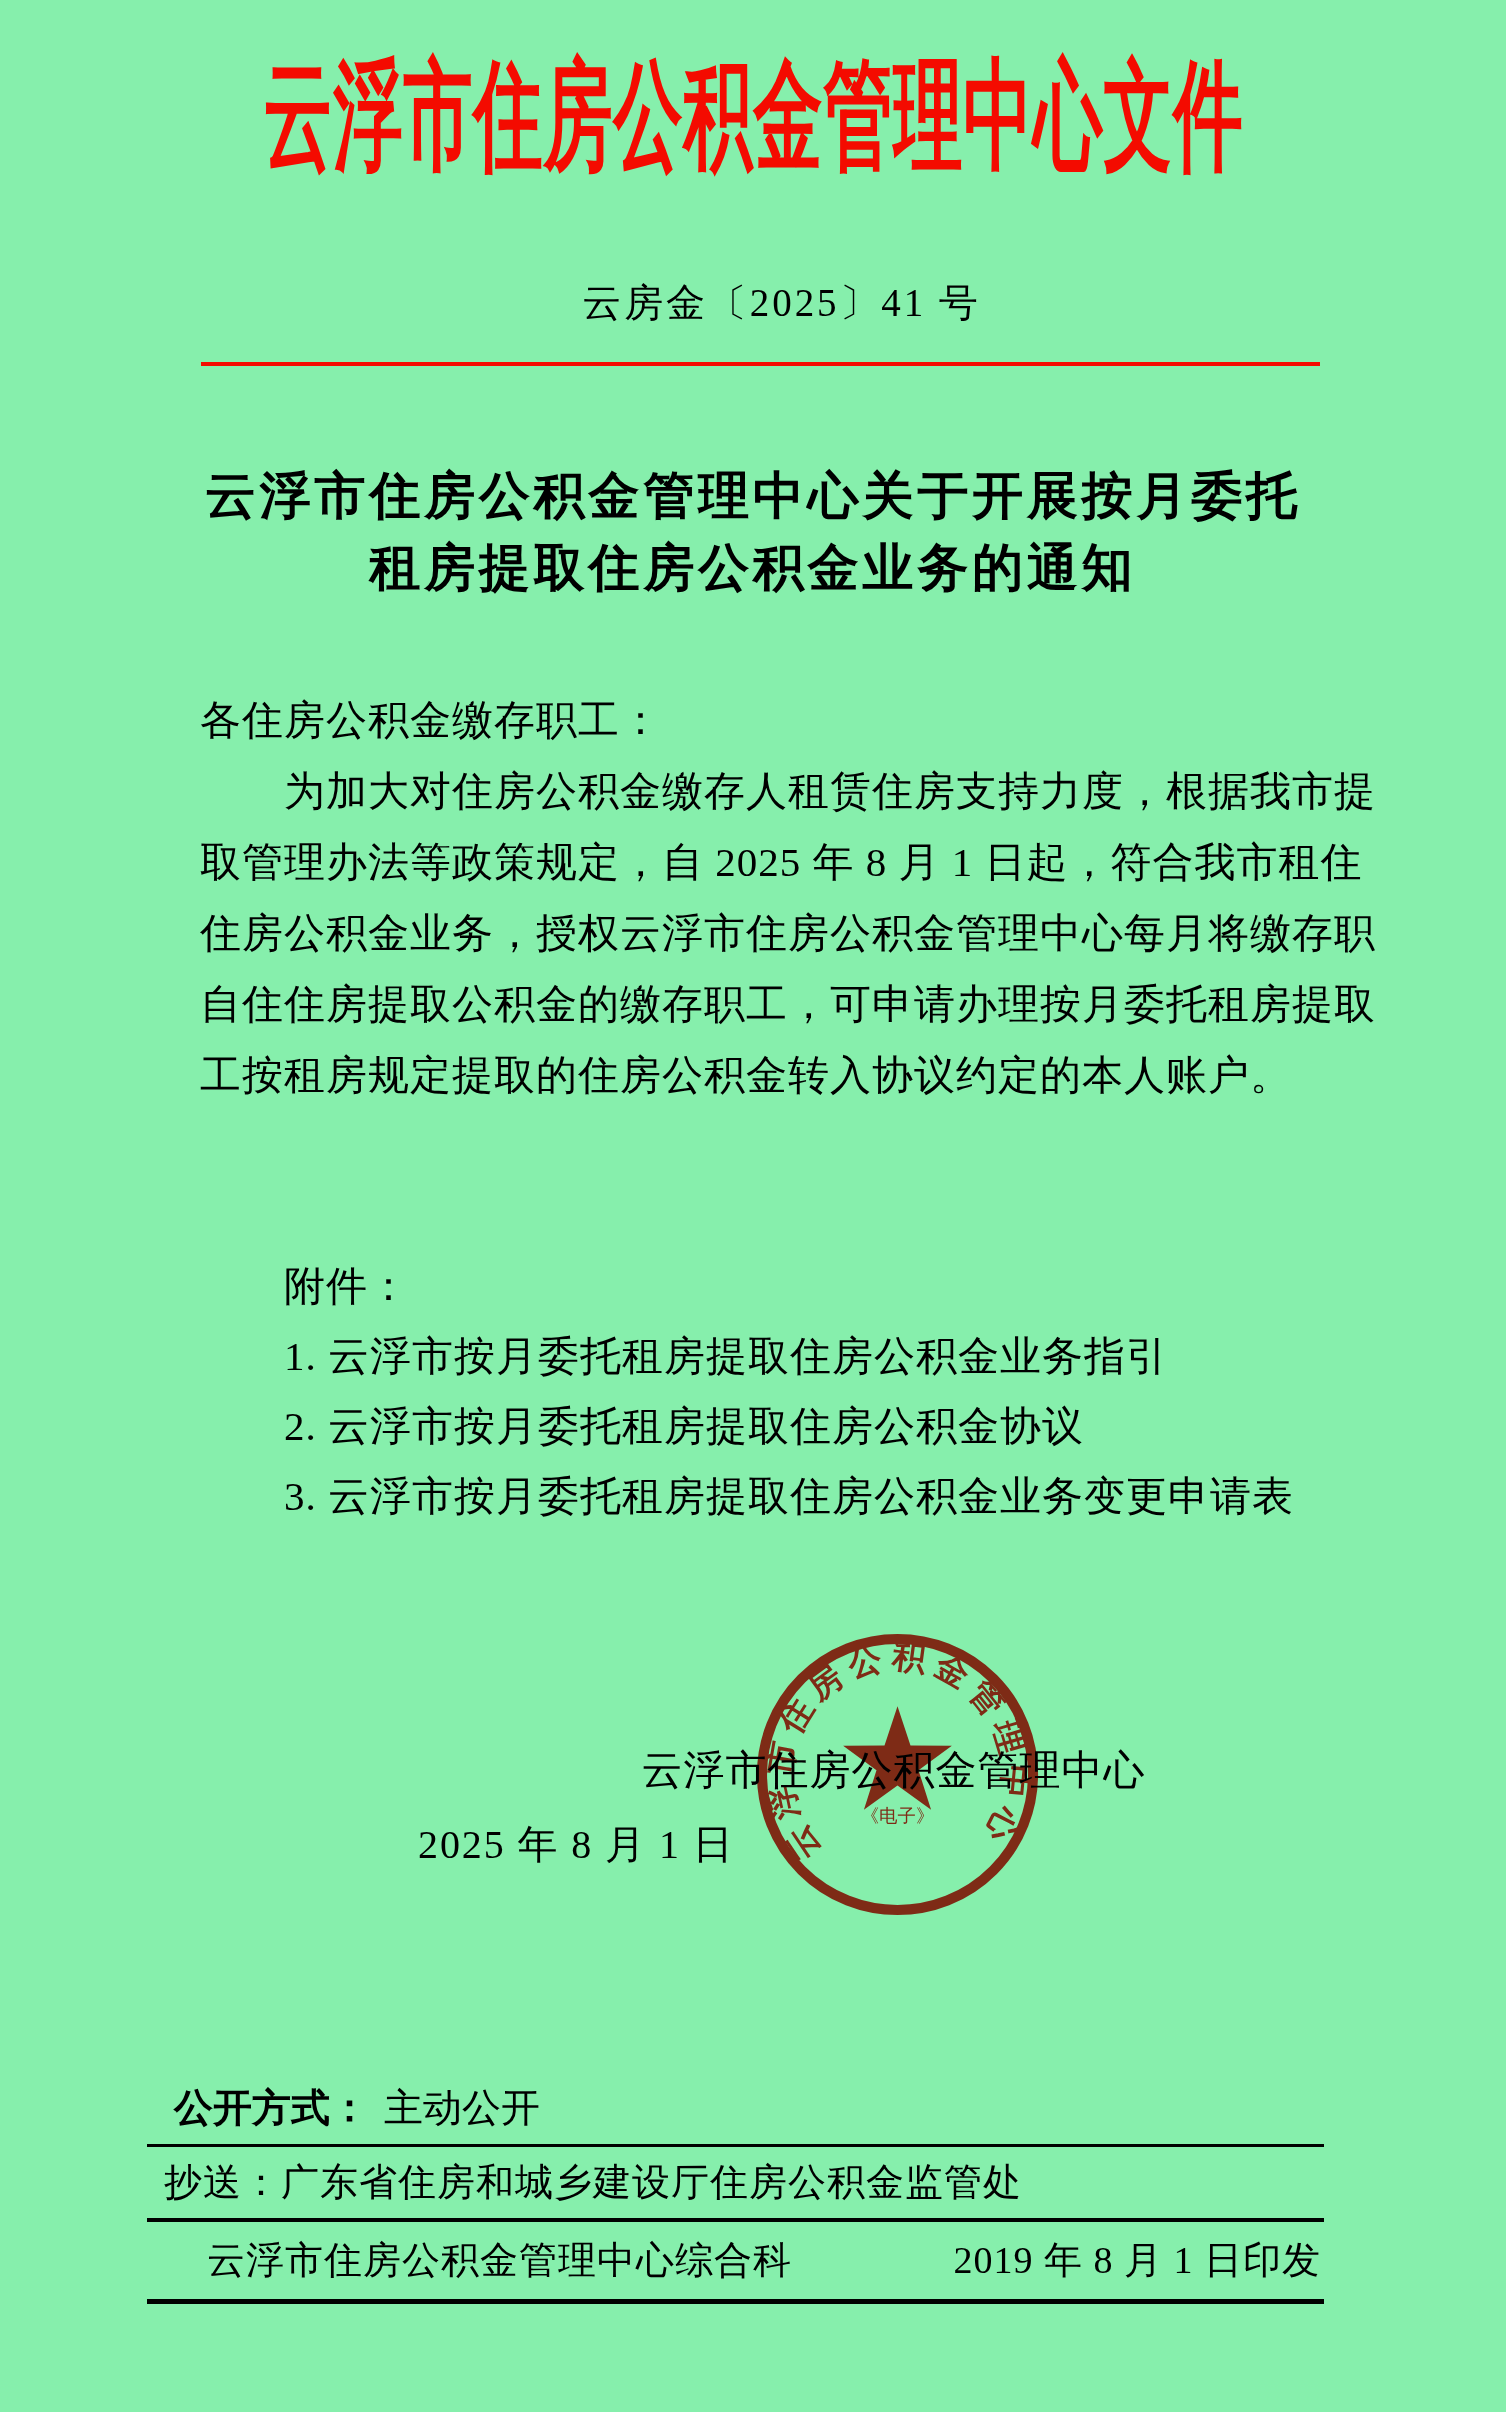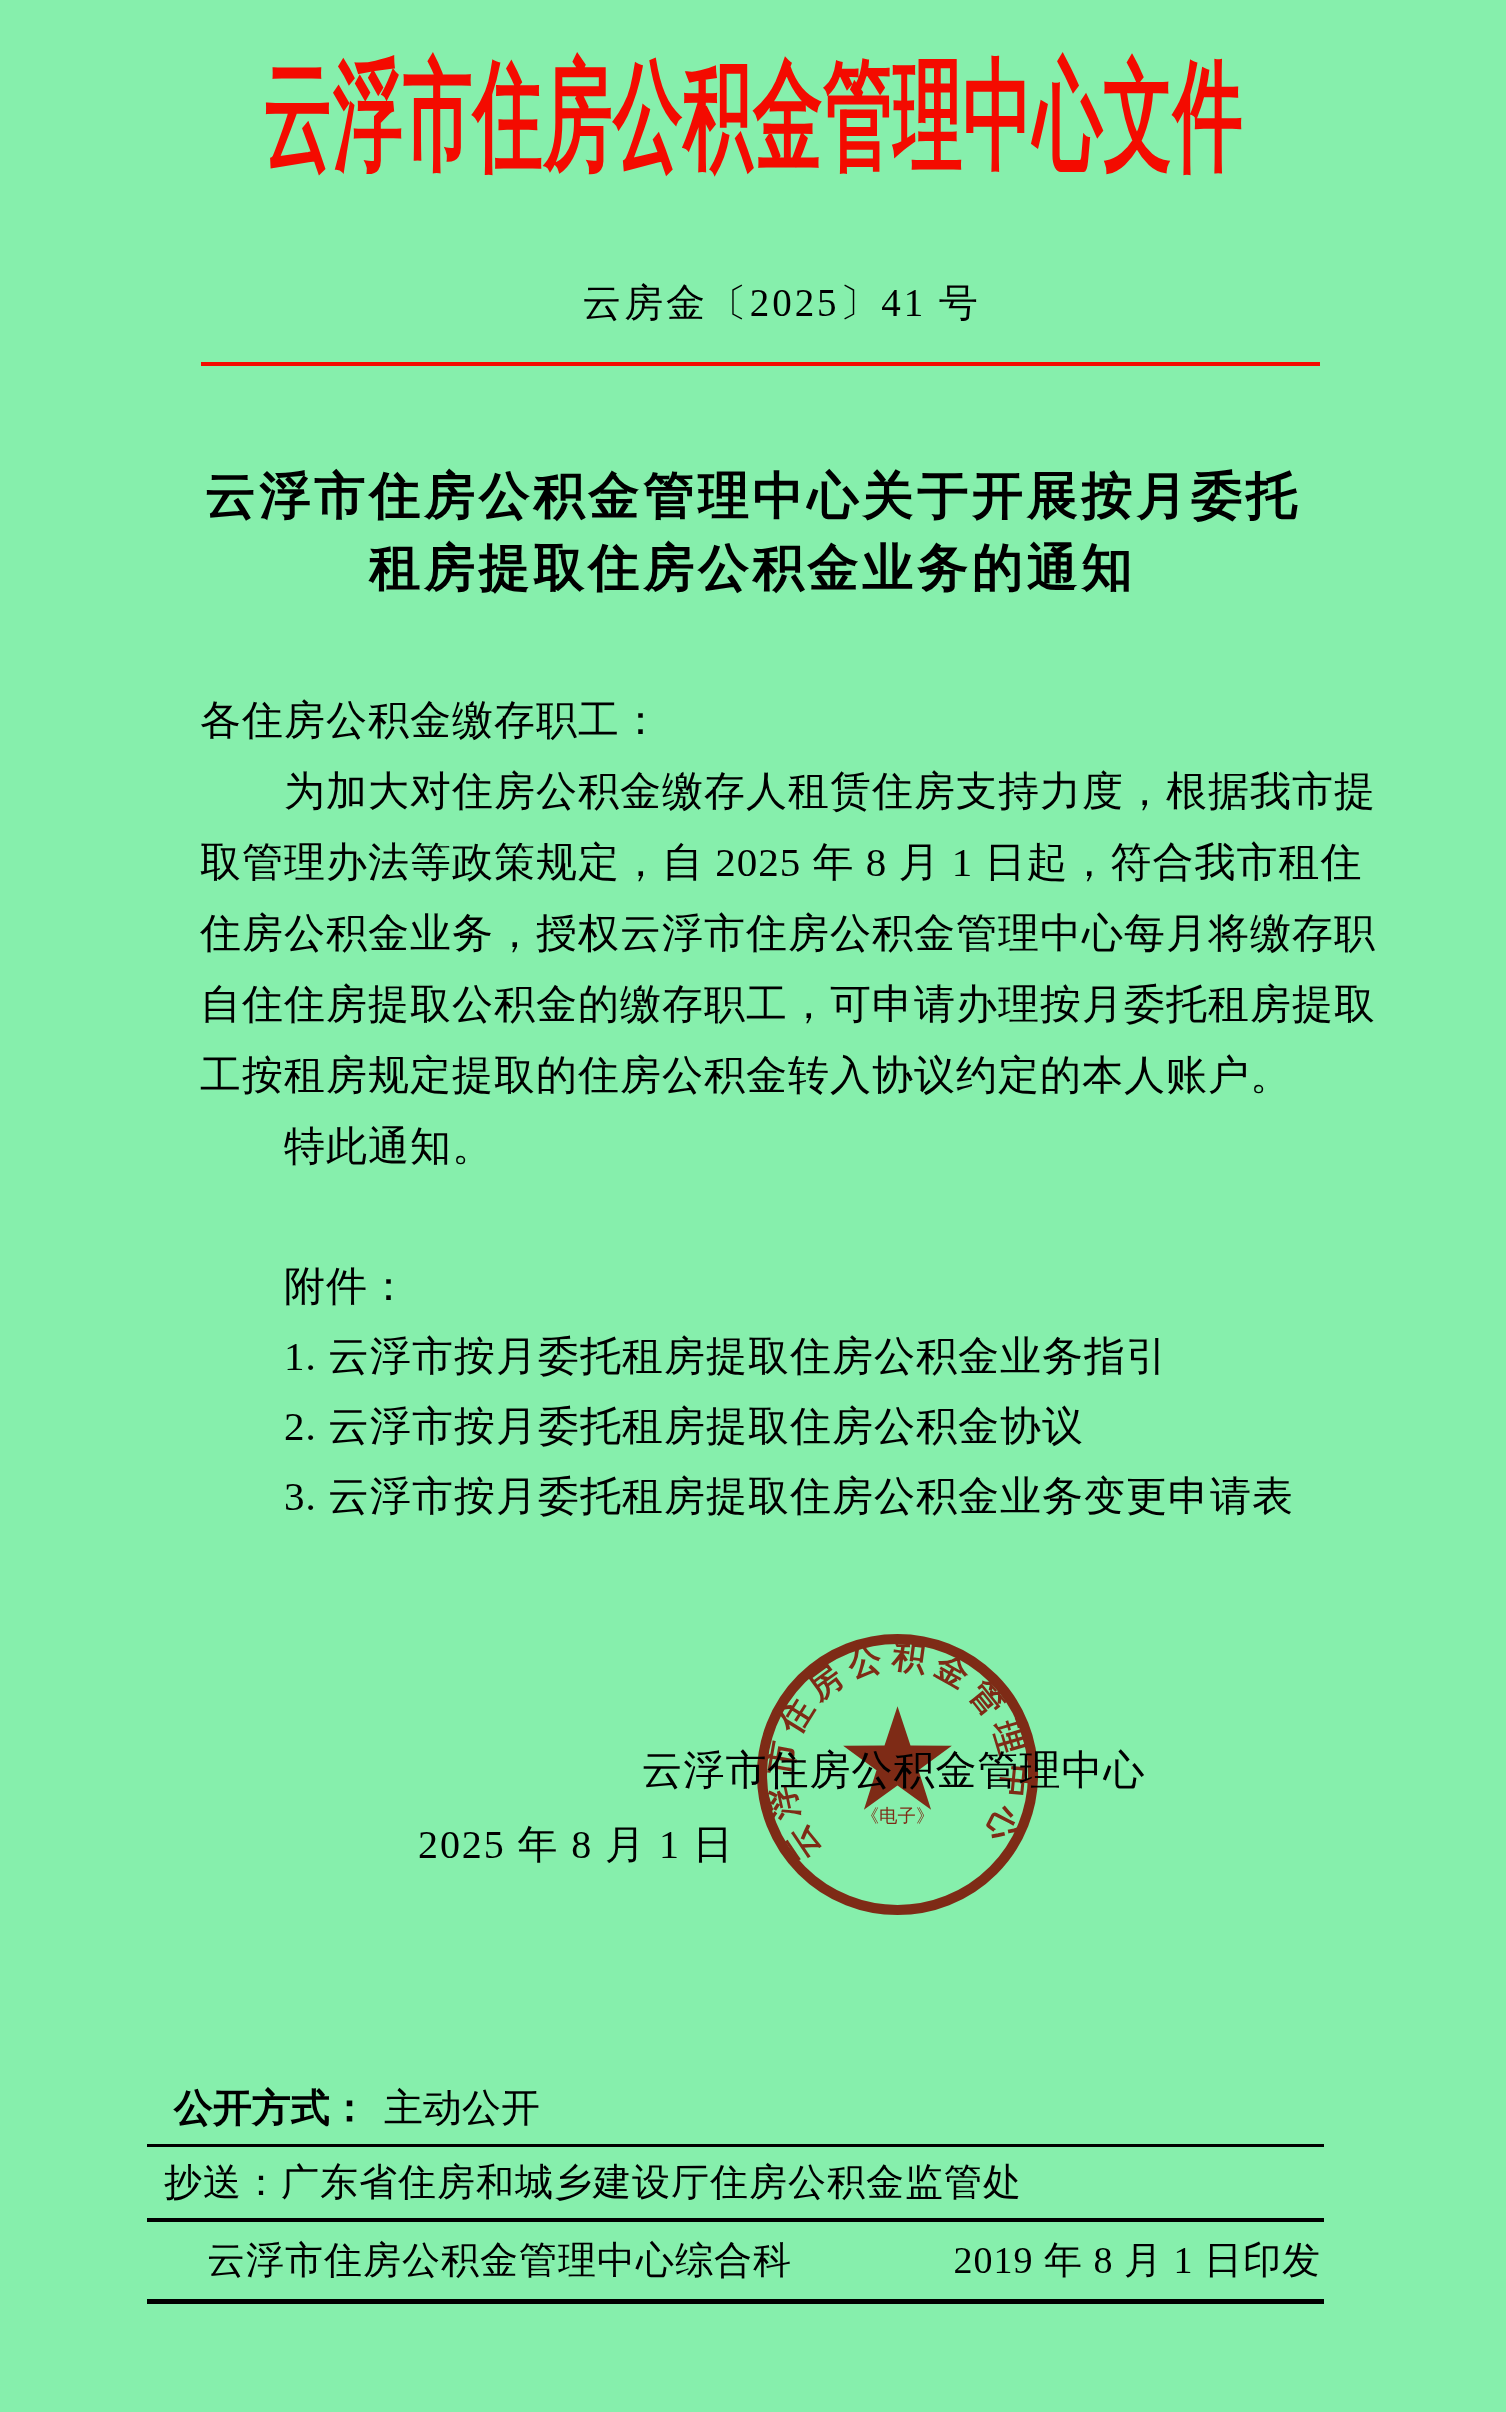--- a/index.html
+++ b/index.html
@@ -103,21 +103,20 @@
     <div>租房提取住房公积金业务的通知</div>
   </div>
 
   <div class="body-block">
     <div class="line">各住房公积金缴存职工：</div>
     <div class="line indent">为加大对住房公积金缴存人租赁住房支持力度，根据我市提</div>
     <div class="line">取管理办法等政策规定，自 2025 年 8 月 1 日起，符合我市租住</div>
     <div class="line">住房公积金业务，授权云浮市住房公积金管理中心每月将缴存职</div>
     <div class="line">自住住房提取公积金的缴存职工，可申请办理按月委托租房提取</div>
     <div class="line">工按租房规定提取的住房公积金转入协议约定的本人账户。</div>
-    <div class="line indent">特此通知。</div>
   </div>
 
   <div class="attach-block">
     <div class="line">附件：</div>
     <div class="line">1. 云浮市按月委托租房提取住房公积金业务指引</div>
     <div class="line">2. 云浮市按月委托租房提取住房公积金协议</div>
     <div class="line">3. 云浮市按月委托租房提取住房公积金业务变更申请表</div>
   </div>
 
   <div class="sig-org">云浮市住房公积金管理中心</div>

